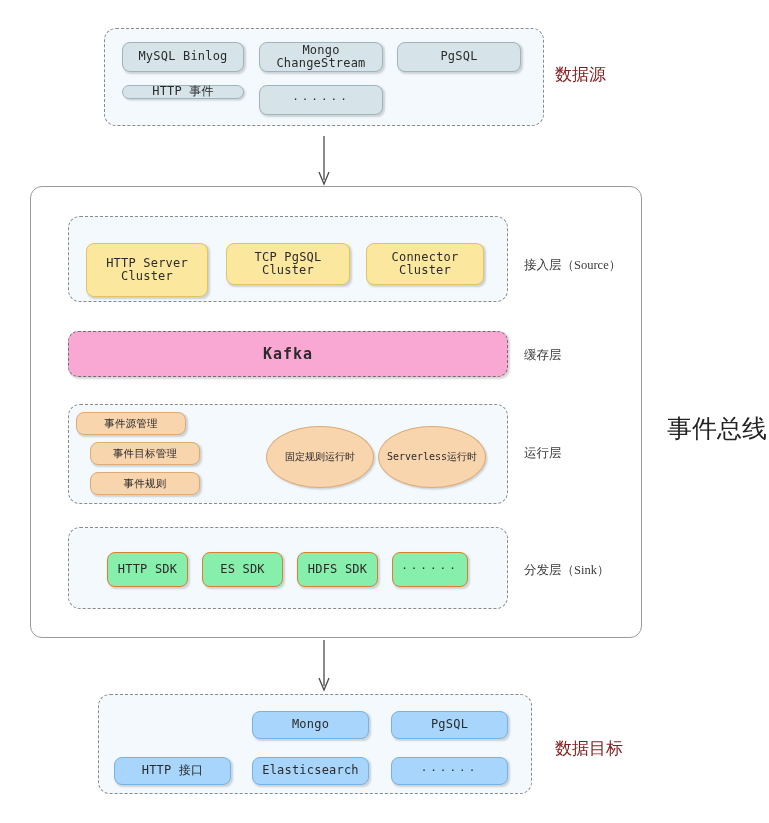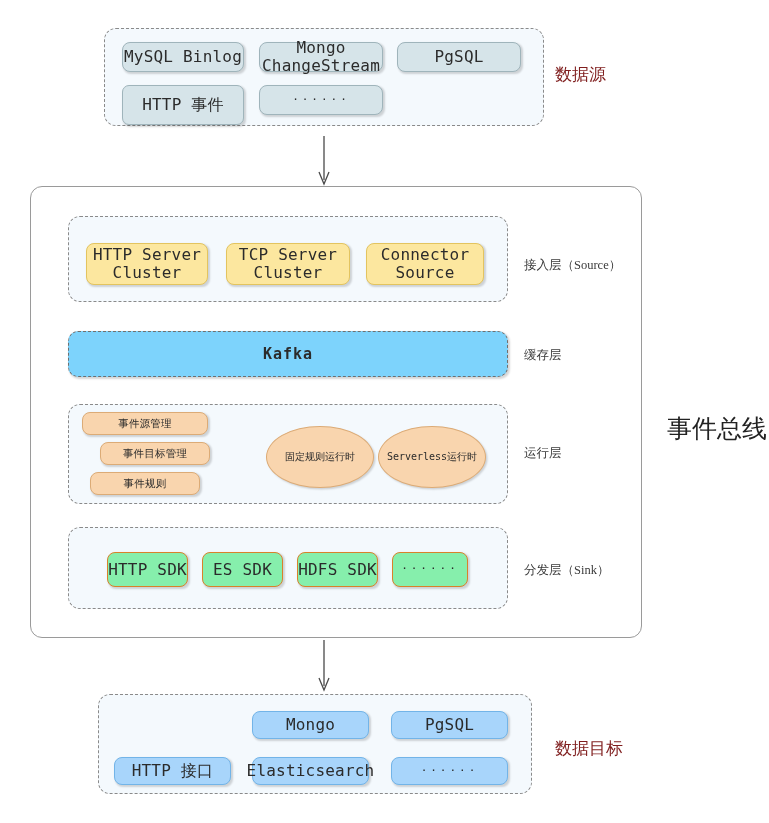--- a/index.html
+++ b/index.html
@@ -36,37 +36,37 @@
   }
 
   
   .chip {
     position: absolute;
     box-sizing: border-box;
     border-radius: 8px;
     display: flex;
     align-items: center;
     justify-content: center;
-    font-size: 16px;
+    font-size: 12px;
     color: #2b2b2b;
     letter-spacing: .2px;
     text-align: center;
     box-shadow: 1.5px 1.5px 2px rgba(0,0,0,0.16);
     line-height: 1.1;
   }
   .chip.src {
     background: #d6e4e9;
     border: 1px solid #9fb4bb;
   }
   .chip.yellow {
     background: #fce79f;
     border: 1px solid #e3c45f;
   }
   .chip.kafka {
-    background: #7dd3fc;
+    background: #f9a8d4;
     border: 1.4px dashed #6f6f6f;
     border-radius: 10px;
     font-size: 15px;
     font-weight: bold;
     letter-spacing: 1px;
   }
   .chip.lightorange {
     background: #f9d5ae;
     border: 1px solid #dcab76;
     font-family: "DejaVu Sans", "Liberation Sans", sans-serif;
@@ -133,52 +133,52 @@
 <body>
 
 <div class="canvas">
 
   <div class="dashed-panel" style="left:104px; top:28px; width:440px; height:98px;"></div>
 
   <div class="chip src" style="left:122px; top:42px; width:122px; height:30px;">MySQL Binlog</div>
   <div class="chip src" style="left:259px; top:42px; width:124px; height:30px;">Mongo ChangeStream</div>
   <div class="chip src" style="left:397px; top:42px; width:124px; height:30px;">PgSQL</div>
 
-  <div class="chip src" style="left:122px; top:85px; width:122px; height:40px;border-radius:7px;">HTTP 事件</div>
+  <div class="chip src" style="left:122px; top:85px; width:122px; height:14px;">HTTP 事件</div>
   <div class="chip src dots" style="left:259px; top:85px; width:124px; height:30px;">······</div>
 
   <div class="group-label" style="left:555px; top:63px;">数据源</div>
 
   <div class="arrow" style="left:312px; top:136px; width:24px; height:50px;">
     <svg width="24" height="50" viewBox="0 0 24 50">
       <line x1="12" y1="0" x2="12" y2="44" stroke="#4a4a4a" stroke-width="1.3"></line>
       <path d="M 7 36 L 12 48 L 17 36" fill="none" stroke="#4a4a4a" stroke-width="1.3"></path>
     </svg>
   </div>
 
   <div class="solid-panel" style="left:30px; top:186px; width:612px; height:452px;"></div>
 
   <div class="big-label" style="left:667px; top:412px;">事件总线</div>
 
   <div class="dashed-panel" style="left:68px; top:216px; width:440px; height:86px;"></div>
 
-  <div class="chip yellow" style="left:86px; top:243px; width:122px; height:42px;">HTTP Server Cluster</div>
-  <div class="chip yellow" style="left:226px; top:243px; width:124px; height:42px;">TCP Server Cluster</div>
-  <div class="chip yellow" style="left:366px; top:243px; width:118px; height:42px;">Connector Source</div>
+  <div class="chip yellow" style="left:86px; top:243px; width:122px; height:54px;">HTTP Server Cluster</div>
+  <div class="chip yellow" style="left:226px; top:243px; width:124px; height:42px;">TCP PgSQL Cluster</div>
+  <div class="chip yellow" style="left:366px; top:243px; width:118px; height:42px;">Connector Cluster</div>
 
   <div class="side-label" style="left:524px; top:257px;">接入层（Source）</div>
 
   <div class="chip kafka" style="left:68px; top:331px; width:440px; height:46px;">Kafka</div>
 
   <div class="side-label" style="left:524px; top:347px;">缓存层</div>
 
   <div class="dashed-panel" style="left:68px; top:404px; width:440px; height:100px;"></div>
 
-  <div class="chip lightorange" style="left:82px; top:412px; width:126px; height:23px;">事件源管理</div>
-  <div class="chip lightorange" style="left:100px; top:442px; width:110px; height:23px;">事件目标管理</div>
+  <div class="chip lightorange" style="left:76px; top:412px; width:110px; height:23px;">事件源管理</div>
+  <div class="chip lightorange" style="left:90px; top:442px; width:110px; height:23px;">事件目标管理</div>
   <div class="chip lightorange" style="left:90px; top:472px; width:110px; height:23px;">事件规则</div>
 
   <div class="ellipse" style="left:266px; top:426px; width:108px; height:62px;">固定规则运行时</div>
   <div class="ellipse" style="left:378px; top:426px; width:108px; height:62px;">Serverless运行时</div>
 
   <div class="side-label" style="left:524px; top:445px;">运行层</div>
 
   <div class="dashed-panel" style="left:68px; top:527px; width:440px; height:82px;"></div>
 
   <div class="chip orange" style="left:107px; top:552px; width:81px; height:35px;">HTTP SDK</div>

